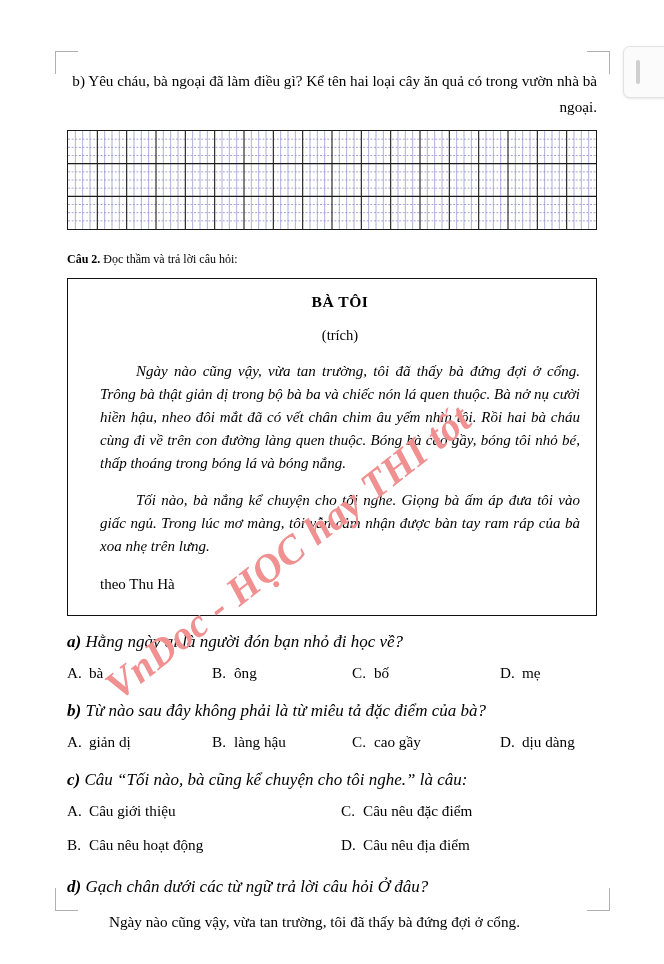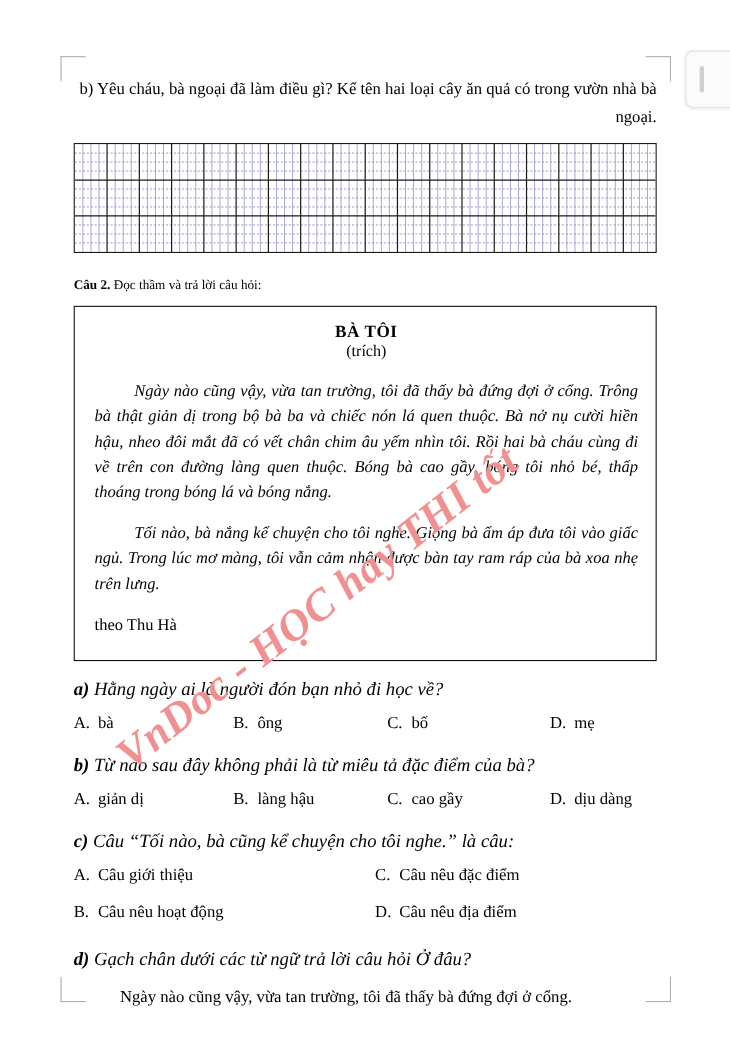--- a/index.html
+++ b/index.html
@@ -103,33 +103,33 @@
     font-size: 12px;
     line-height: 22px;
   }
   .cau2 .lbl { font-weight: bold; }
 
   
   .passage-box {
     margin-top: 8px;
     border: 1.2px solid #111111;
     box-sizing: border-box;
-    padding: 14px 16px 10px 18px;
+    padding: 14px 16px 10px 32px;
     width: 530px;
   }
   .passage-title {
     text-align: center;
     font-weight: bold;
     font-size: 15.6px;
     letter-spacing: 0.5px;
   }
   .passage-sub {
     text-align: center;
     font-size: 14.6px;
-    margin-top: 1px;
+    margin-top: 16px;
   }
   .passage-p {
     font-style: italic;
     font-size: 15px;
     line-height: 23px;
     text-align: justify;
     text-indent: 36px;
     margin-top: 16px;
   }
   .passage-p.second { margin-top: 14px; }

